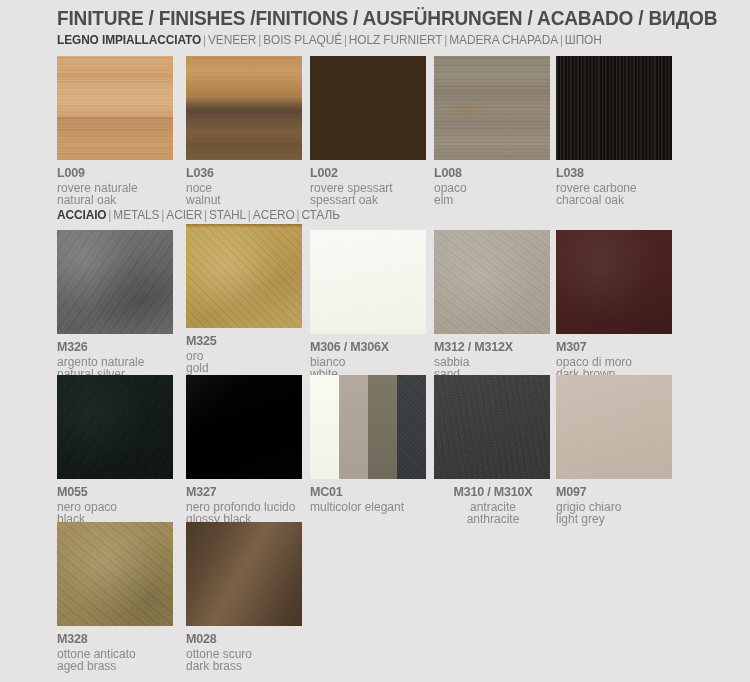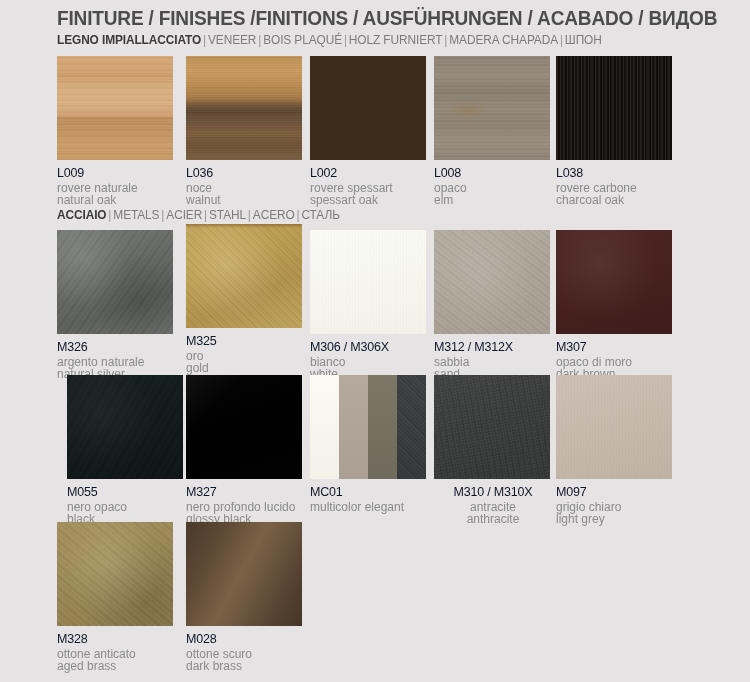--- a/index.html
+++ b/index.html
@@ -72,22 +72,22 @@
   .swatch {
     width: 116px;
     height: 104px;
     position: relative;
     overflow: hidden;
     background: #bbb;
   }
   .code {
     margin-top: 7px;
     font-size: 12.5px;
-    font-weight: normal;
-    color: #0f172a;
+    font-weight: bold;
+    color: #737373;
     letter-spacing: -0.2px;
     white-space: nowrap;
     line-height: 13px;
   }
   .desc {
     margin-top: 3px;
     font-size: 12px;
     color: #8a8a8a;
     line-height: 11.5px;
     white-space: nowrap;
@@ -359,21 +359,21 @@
 
   <div class="swatch-cell" style="left:556px; top:230px;">
     <div class="swatch tex-darkbrown"></div>
     <div class="code">M307</div>
     <div class="desc">
       <span class="ln">opaco di moro</span>
       <span class="ln">dark brown</span>
     </div>
   </div>
 
-  <div class="swatch-cell" style="left:67px; top:375px;">
+  <div class="swatch-cell" style="left:57px; top:375px;">
     <div class="swatch tex-matteblack"></div>
     <div class="code">M055</div>
     <div class="desc">
       <span class="ln">nero opaco</span>
       <span class="ln">black</span>
     </div>
   </div>
 
   <div class="swatch-cell" style="left:186px; top:375px;">
     <div class="swatch tex-glossyblack"></div>

